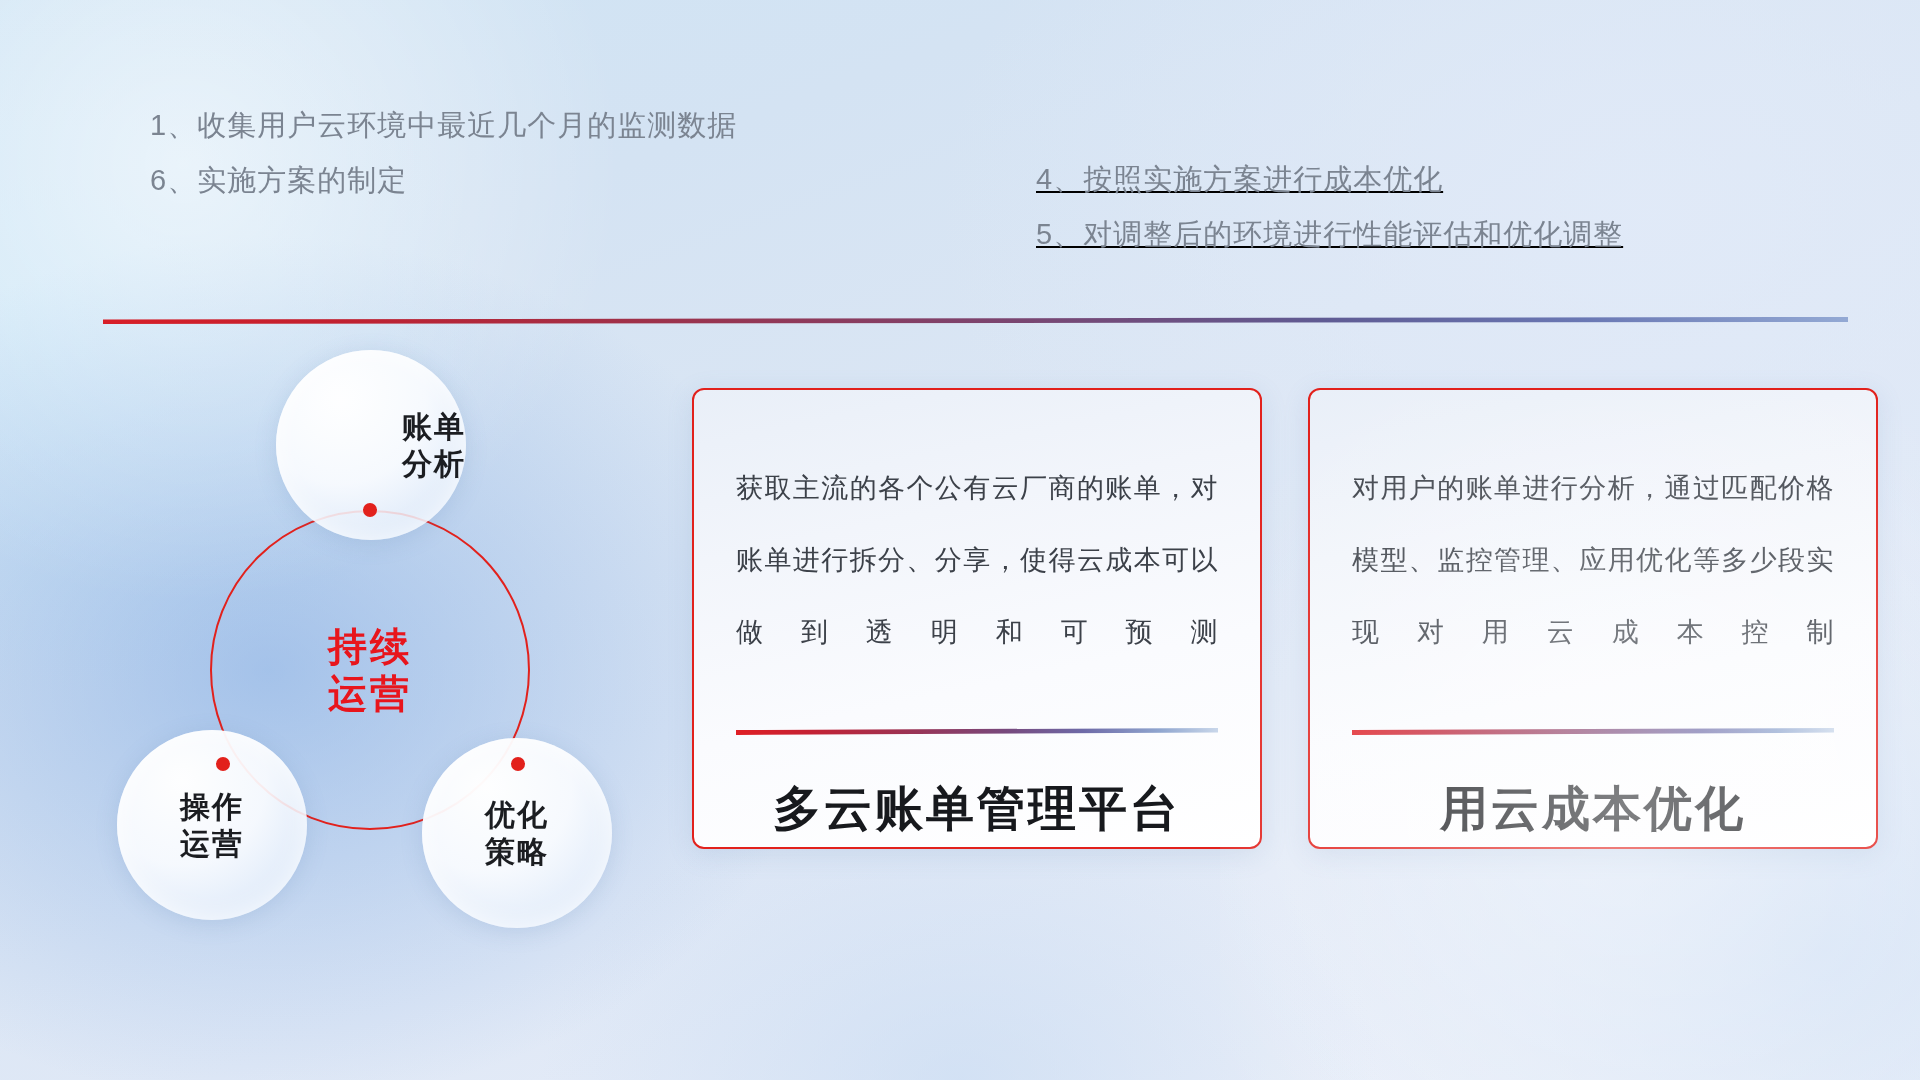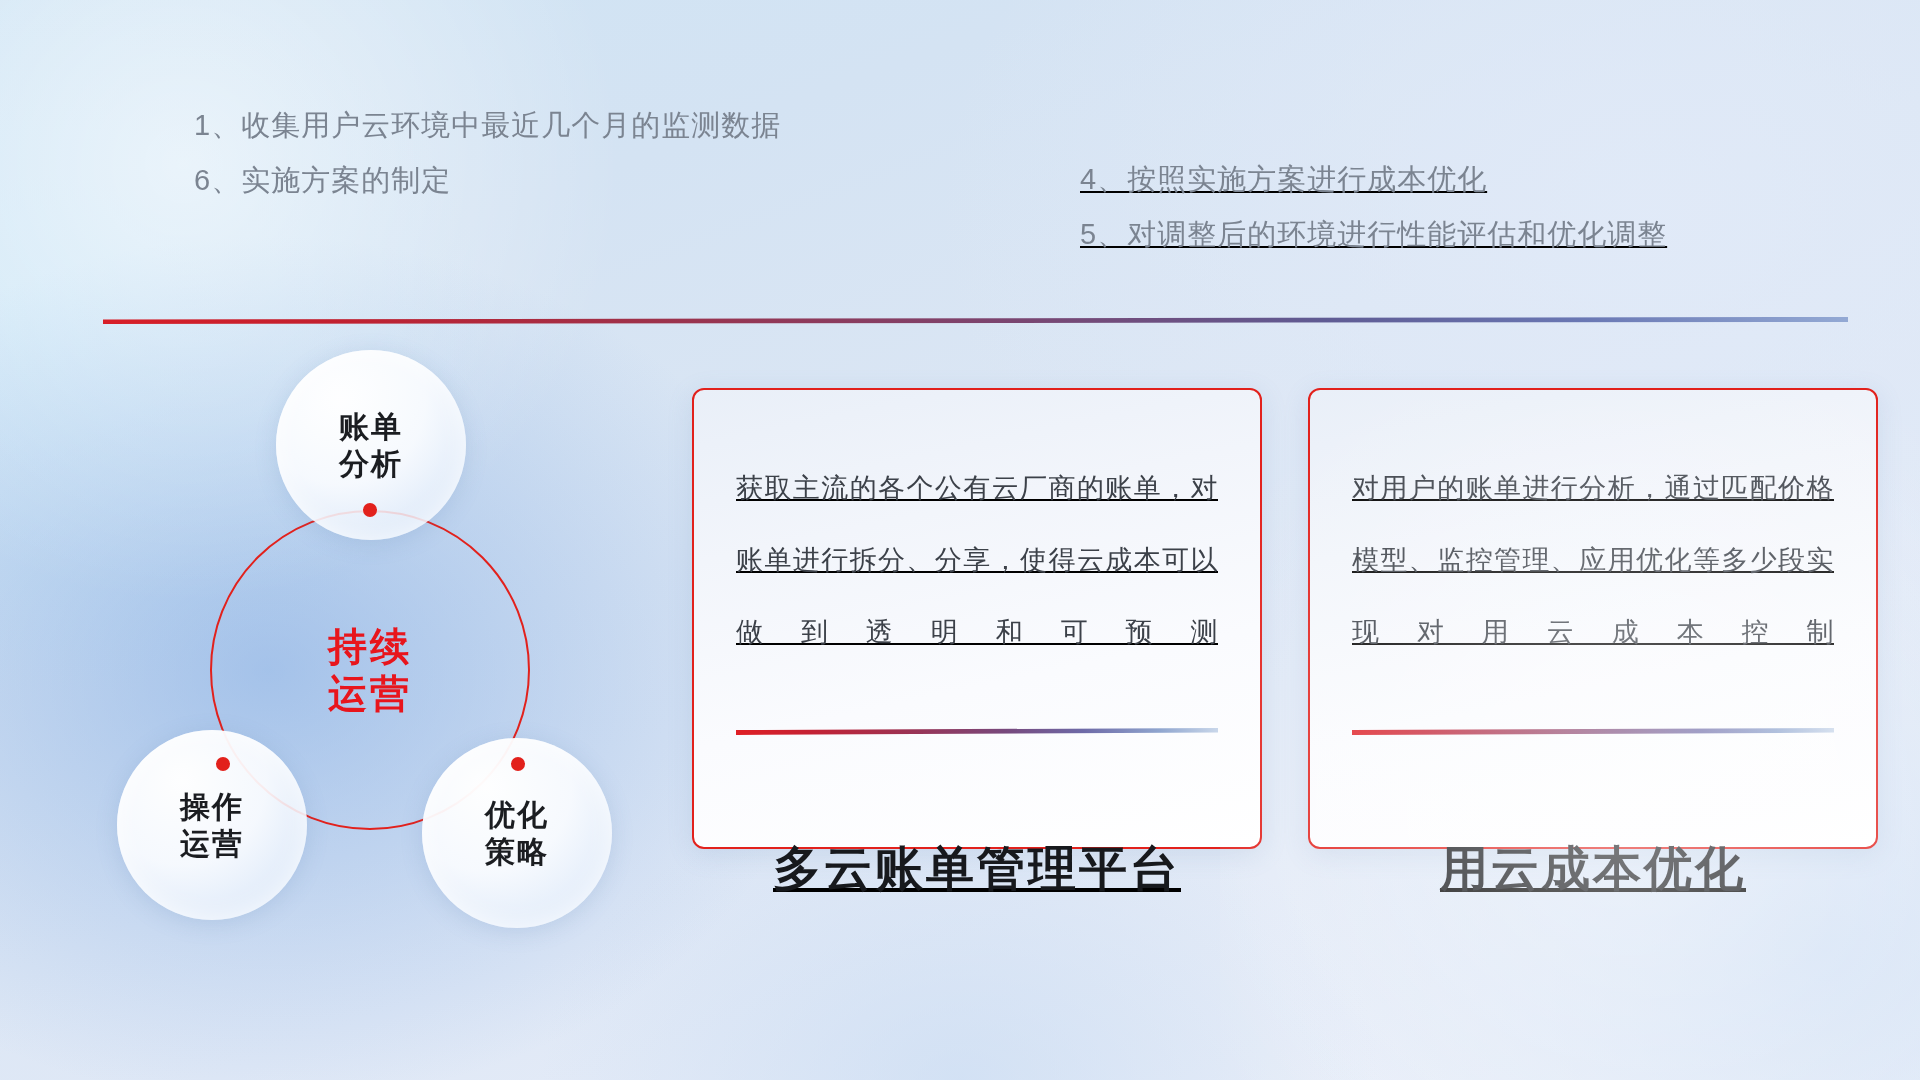--- a/index.html
+++ b/index.html
@@ -30,21 +30,21 @@
   }
   #slide::after{
     content:"";
     position:absolute; right:-200px; bottom:-220px;
     width:900px; height:900px;
     background:radial-gradient(circle at 45% 45%, rgba(255,255,255,0.45) 0%, rgba(255,255,255,0) 70%);
     pointer-events:none;
   }
 
   
-  .list-col { position:absolute;margin-left:44px; }
+  .list-col { position:absolute; }
   #list-left { left:150px; top:98px; }
   #list-right { left:1036px; top:152px;text-decoration:underline; }
   .list-item {
     color:#7b8491;
     font-size:29px;
     line-height:55px;
     letter-spacing:1px;
     white-space:nowrap;
   }
 
@@ -72,21 +72,21 @@
     justify-content:center;
     text-align:center;
   }
   .bubble-label {
     color:#1b1d21;
     font-weight:bold;
     font-size:30px;
     line-height:37px;
     letter-spacing:2px;
   }
-  #bubble-top   { left:176px; top:0px;   width:190px; height:190px; }
+  #bubble-top   { left:176px; top:0px;   width:190px; height:190px;align-items:flex-end; }
   #bubble-left  { left:17px;  top:380px; width:190px; height:190px;text-align:right; }
   #bubble-right { left:322px; top:388px; width:190px; height:190px; }
 
   #ring {
     position:absolute;
     left:110px; top:160px;
     width:320px; height:320px;
     border-radius:50%;
     border:2.5px solid #e2211c;
   }
@@ -115,21 +115,20 @@
   
   .card {
     position:absolute;
     top:388px;
     width:570px; height:461px;
     border:2px solid #e2211c;
     border-radius:12px;
     background:linear-gradient(168deg, #e9eff8 0%, #f2f5fb 30%, #fafbfe 62%, #ffffff 100%);
     box-shadow:0 6px 26px rgba(100,135,185,0.16);
     padding:62px 42px 4px 42px;
-    text-decoration:underline;
   }
   #card-left  { left:692px; }
   #card-right { left:1308px; }
 
   .card-body {
     color:#3c4149;
     font-size:27px;
     line-height:72px;
     letter-spacing:0.5px;
     text-align:justify;
@@ -137,21 +136,21 @@
     height:262px;
   }
   .card-rule {
     margin-top:14px;
     height:7px;
     width:100%;
     background:linear-gradient(90deg,#e01f25 0%, #c52133 15%, #9b3354 36%, #77497d 56%, #6e6aa7 72%, #90a6cf 88%, #c9d7ea 100%);
     clip-path:polygon(0 30%, 100% 0, 100% 66%, 0 100%);
   }
   .card-title {
-    margin-top:102px;
+    margin-top:42px;
     color:#17191d;
     font-weight:bold;
     font-size:48px;
     letter-spacing:3px;
     text-align:center;
   }
 </style>
 </head>
 <body>
 

